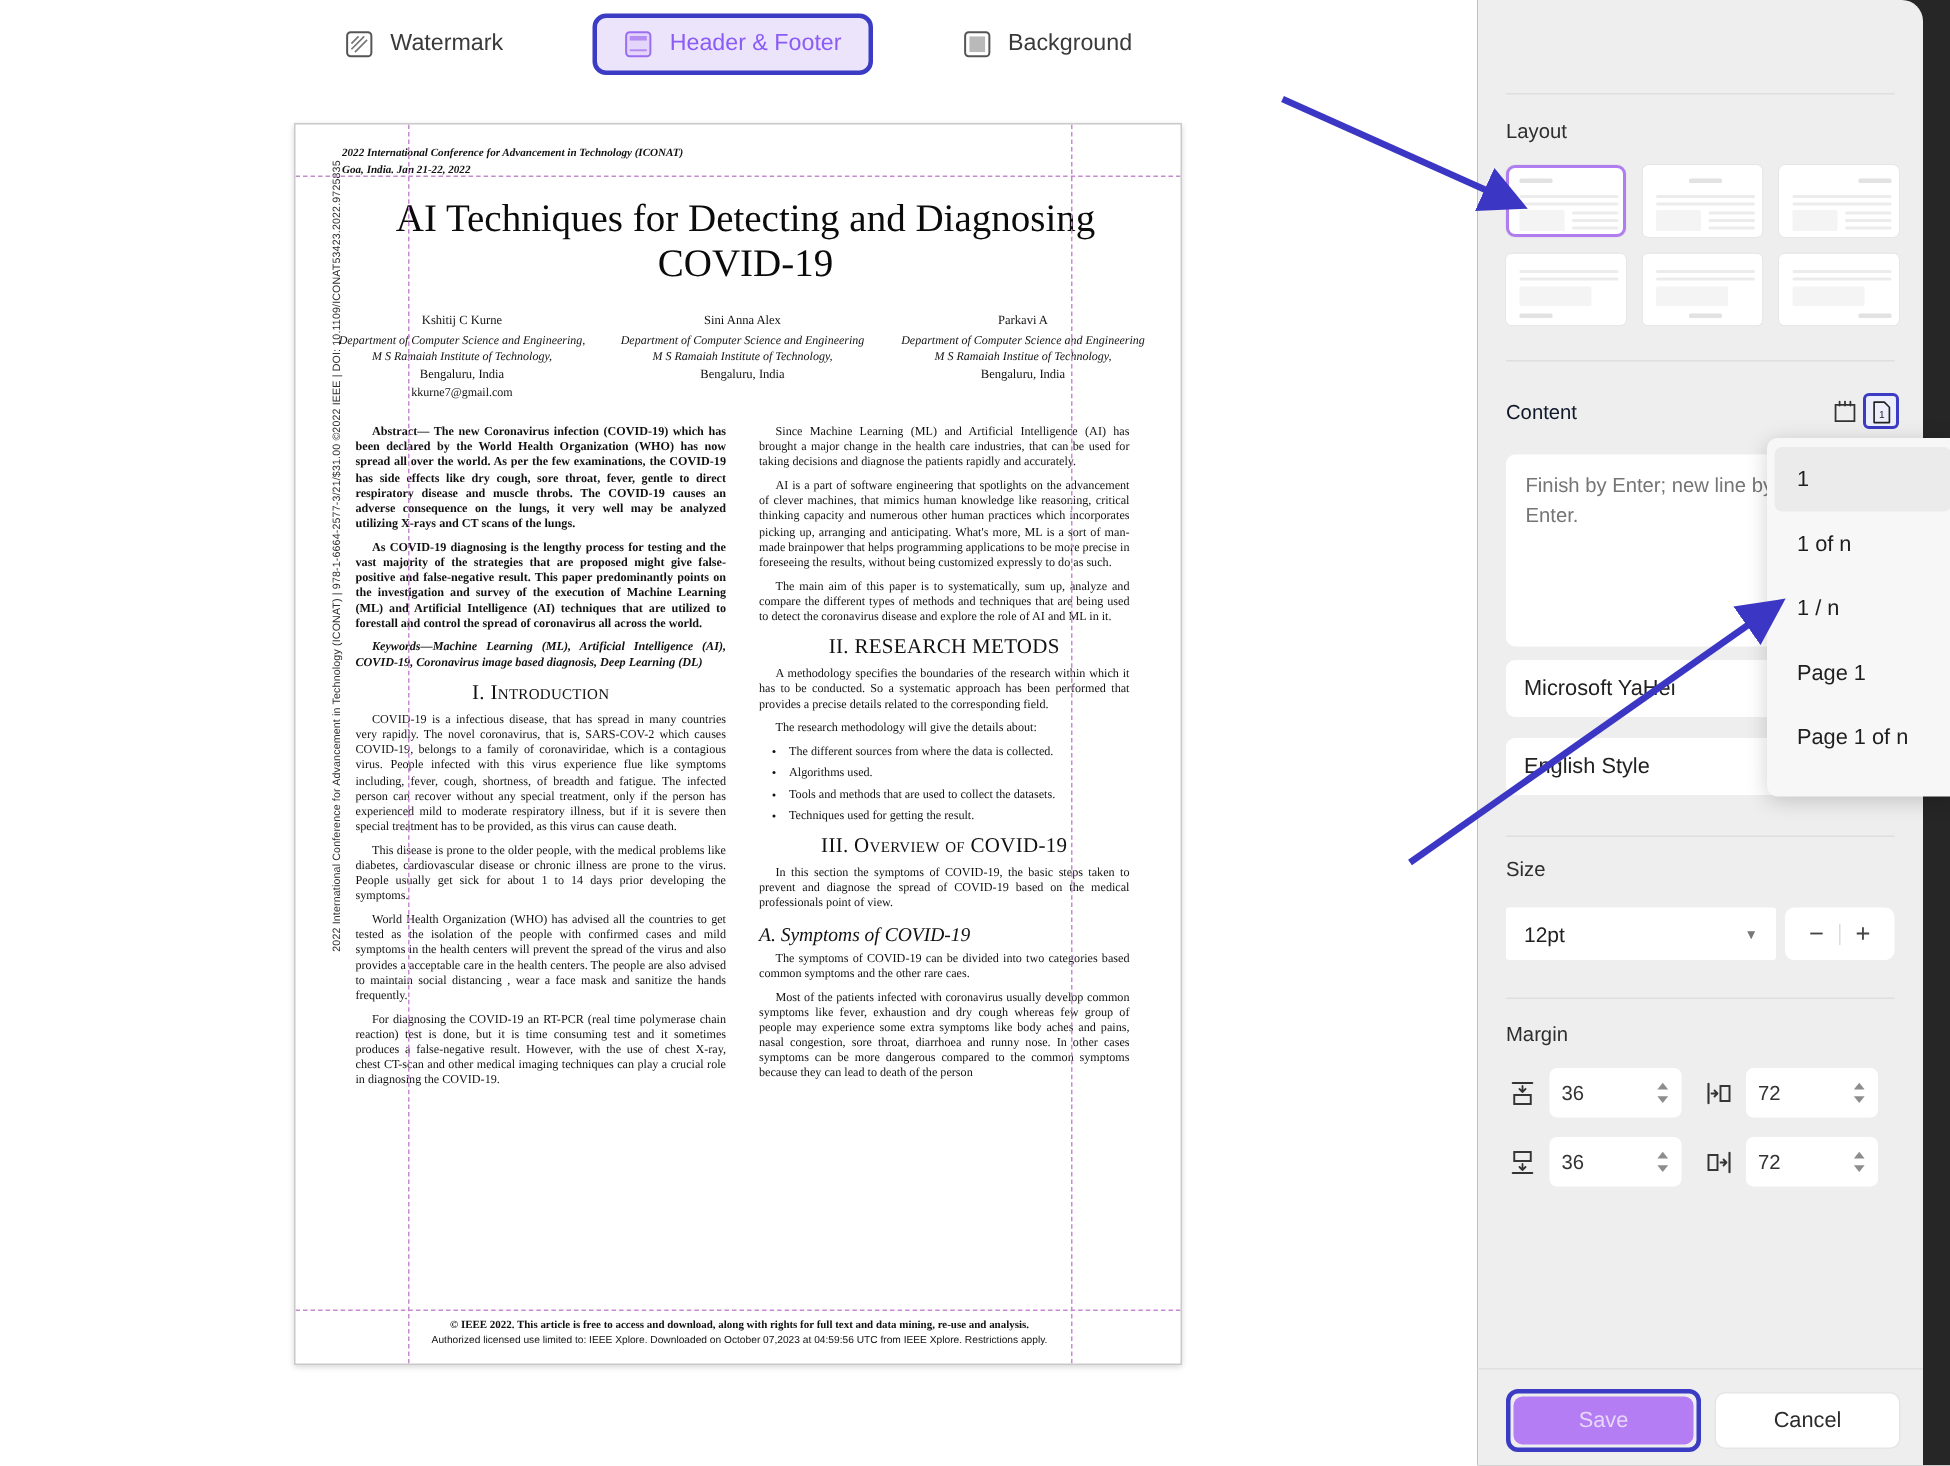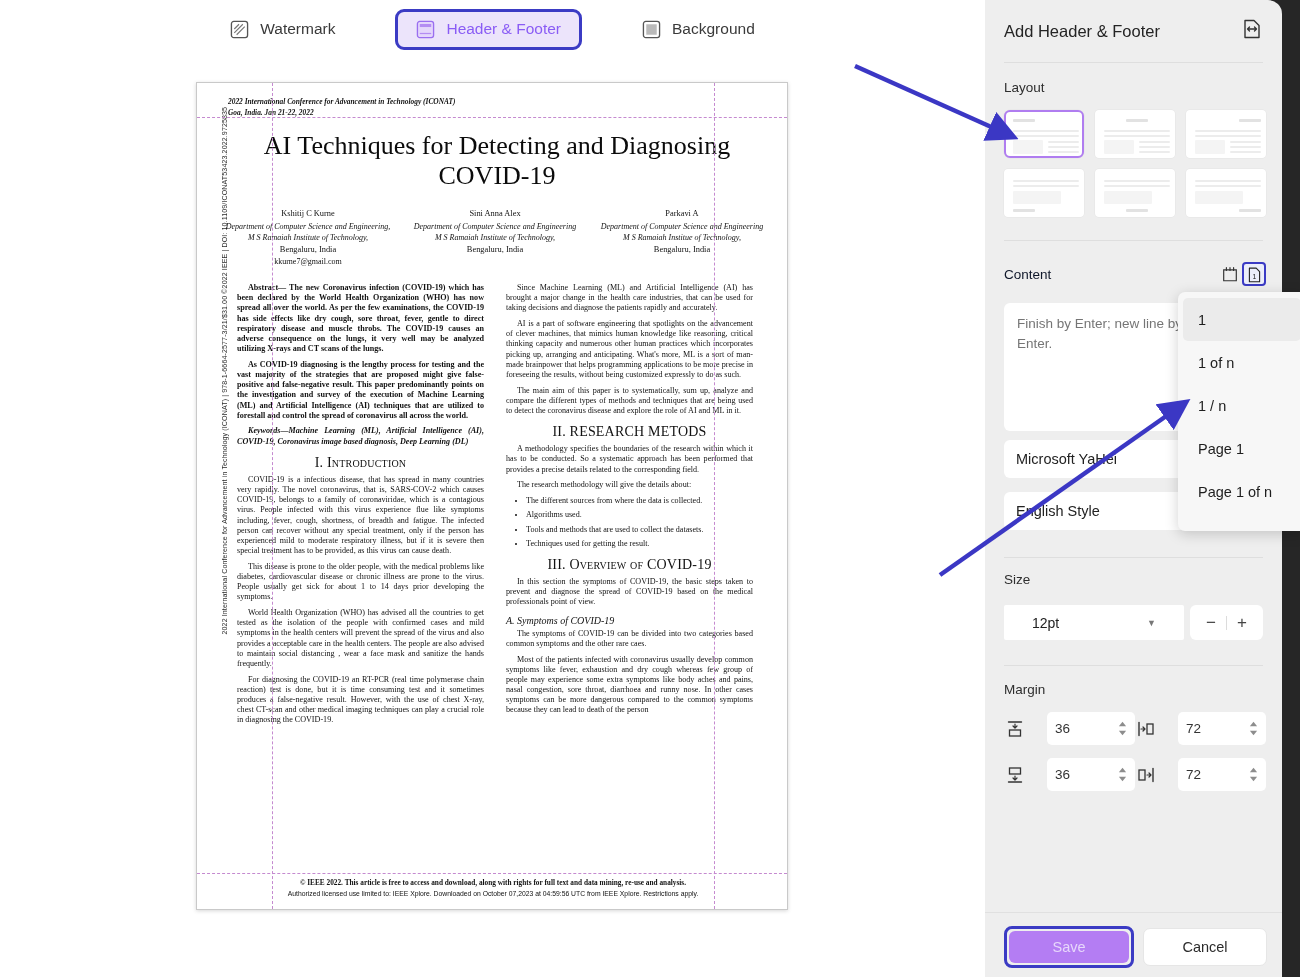--- a/index.html
+++ b/index.html
@@ -96,21 +96,21 @@
     font-size: 8.1px; line-height: 1.26; text-align: justify;
     text-indent: 11px; margin-bottom: 5.5px; color: #111;
   }
   .col p.b { font-weight: bold; }
   .col p.i { font-style: italic; font-weight: bold; }
   .col h4 {
     font-size: 14px; text-align: center; font-weight: normal;
     margin: 8px 0 4px; font-variant: small-caps; letter-spacing: .2px;
   }
   .col h5 {
-    font-size: 10px; font-style: italic; font-weight: normal;
+    font-size: 13px; font-style: italic; font-weight: normal;
     margin: 7px 0 3px; text-indent: 0;
   }
   .col ul { margin: 2px 0 5px 20px; }
   .col li { font-size: 8.1px; line-height: 1.27; text-align: justify; margin-bottom: 4px; }
 
   #footnote {
     position: absolute; left: 26px; top: 795px; width: 540px; text-align: center;
     font-family: "Liberation Serif", serif;
   }
   #footnote .f1 { font-size: 7.3px; font-weight: bold; line-height: 1.5; }
@@ -185,35 +185,35 @@
     position: absolute; left: 19px; width: 259px; height: 38px;
     background: #fff; border-radius: 6px; display: flex; align-items: center;
     padding: 0 12px; font-size: 14.5px; color: #222; cursor: pointer;
   }
   .selectbox .caret { margin-left: auto; color: #777; font-size: 9px; }
 
   
   #sizebox {
     position: absolute; left: 19px; top: 605px; width: 180px; height: 35px;
     background: #fff; border-radius: 2px; display: flex; align-items: center;
-    padding: 0 28px; font-size: 14px; color: #222; cursor: pointer;
+    padding: 0 12px; font-size: 14px; color: #222; cursor: pointer;
   }
   #sizebox .caret { margin-left: auto; color: #777; font-size: 9px; }
   #stepper {
     position: absolute; left: 205px; top: 605px; width: 73px; height: 35px;
     background: #fff; border-radius: 6px; display: flex; align-items: center;
     justify-content: center; gap: 0;
   }
   #stepper .sbtn { width: 30px; text-align: center; font-size: 17px; color: #444; cursor: pointer; }
   #stepper .sdiv { width: 1px; height: 14px; background: #dcdcdc; }
 
   
   #margins { position: absolute; left: 19px; top: 712px; width: 262px; }
   .mrow { display: flex; align-items: center; margin-bottom: 13px; }
-  .mgrp { display: flex; align-items: center; gap: 21px; width: 131px; }
+  .mgrp { display: flex; align-items: center; gap: 7px; width: 131px; }
   .micon { width: 22px; height: 22px; display: flex; align-items: center; justify-content: center; flex: none; }
   .mfield {
     width: 88px; height: 33px; background: #fff; border-radius: 5px;
     display: flex; align-items: center; padding: 0 8px;
     font-size: 13.5px; color: #333;
   }
   .spin { margin-left: auto; display: flex; flex-direction: column; gap: 3px; color: #8d8d8d; }
 
   
   #panelfoot { position: absolute; left: 0; top: 912px; width: 297px; height: 65px; }
@@ -351,29 +351,20 @@
     <div class="guide v" style="left:517px"></div>
     <div class="guide h" style="top:34px"></div>
     <div class="guide h" style="top:790px"></div>
   </div>
 
 </div>
 
 <div id="panel">
   <div id="panelinner">
 
-    <div id="panelhead">
-      <h1>Add Header &amp; Footer</h1>
-      <div style="cursor:pointer">
-        <svg width="22" height="22" viewBox="0 0 22 22">
-          <path d="M4 2.5h9l5 5v12H4z" fill="none" stroke="#333" stroke-width="1.4" stroke-linejoin="round"></path>
-          <path d="M6.5 11h9M6.5 11l2-2M6.5 11l2 2M15.5 11l-2-2M15.5 11l-2 2" stroke="#333" stroke-width="1.3" fill="none" stroke-linecap="round"></path>
-        </svg>
-      </div>
-    </div>
     <div class="hsep" style="top:62px"></div>
 
     <div class="sec-label" style="top:80px">Layout</div>
 
     <div id="thumbs">
 
       <div class="thumb sel">
         <div class="thead" style="left:7px;top:7px;width:22px;"></div>
         <div class="tline" style="left:7px;top:18px;width:66px"></div>
         <div class="tline" style="left:7px;top:23px;width:66px"></div>

